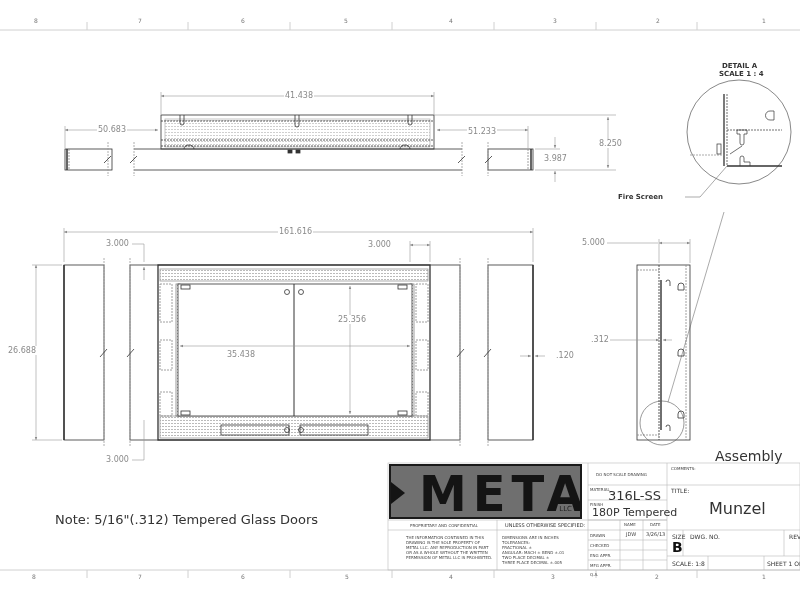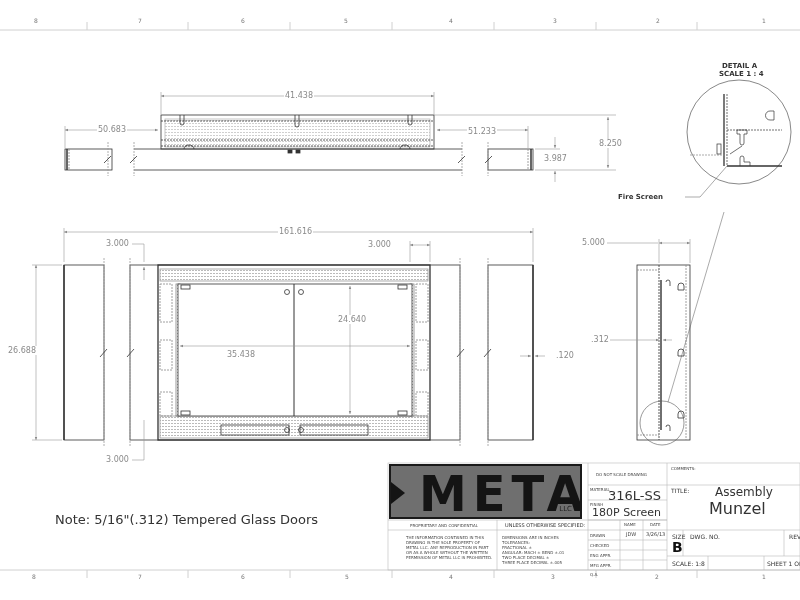--- a/index.html
+++ b/index.html
@@ -262,21 +262,21 @@
   <span class="dim" style="left:467px;top:127px">51.233</span>
   <span class="dim" style="left:543px;top:154px">3.987</span>
   <span class="dim" style="left:598px;top:139px">8.250</span>
 
   <span class="dim" style="left:278px;top:227px">161.616</span>
   <span class="dim" style="left:105px;top:239px">3.000</span>
   <span class="dim" style="left:367px;top:240px">3.000</span>
   <span class="dim" style="left:7px;top:346px">26.688</span>
   <span class="dim" style="left:105px;top:455px">3.000</span>
   <span class="dim" style="left:226px;top:350px">35.438</span>
-  <span class="dim" style="left:337px;top:315px">24.640</span>
+  <span class="dim" style="left:337px;top:315px">25.356</span>
   <span class="dim" style="left:555px;top:351px">.120</span>
 
   <span class="dim" style="left:581px;top:238px">5.000</span>
   <span class="dim" style="left:590px;top:335px">.312</span>
 
   <span class="lbl" style="left:722px;top:62px;font-size:7px">DETAIL A</span>
   <span class="lbl" style="left:719px;top:70px;font-size:7px">SCALE 1 : 4</span>
   <span class="lbl" style="left:618px;top:193px;font-size:7px">Fire Screen</span>
 
   <div class="note">Note:  5/16"(.312) Tempered Glass Doors</div>
@@ -296,34 +296,34 @@
     <div>FRACTIONAL ±</div>
     <div>ANGULAR: MACH ±    BEND ±.01</div>
     <div>TWO PLACE DECIMAL    ±</div>
     <div>THREE PLACE DECIMAL  ±.005</div>
   </div>
 
   <span class="tb tiny" style="left:596px;top:472px">DO NOT SCALE DRAWING</span>
   <span class="tb tiny" style="left:590px;top:487px">MATERIAL</span>
   <span class="tb" style="left:608px;top:488px;font-size:13px">316L-SS</span>
   <span class="tb tiny" style="left:590px;top:502px">FINISH</span>
-  <span class="tb" style="left:592px;top:506px;font-size:11px">180P Screen</span>
+  <span class="tb" style="left:592px;top:506px;font-size:11px">180P Tempered</span>
   <span class="tb tiny" style="left:624px;top:522px">NAME</span>
   <span class="tb tiny" style="left:650px;top:522px">DATE</span>
 
   <span class="tb tiny" style="left:590px;top:533px">DRAWN</span>
   <span class="tb tiny" style="left:626px;top:532px;font-size:5px">JDW</span>
   <span class="tb tiny" style="left:646px;top:532px;font-size:5px">3/26/13</span>
   <span class="tb tiny" style="left:590px;top:543px">CHECKED</span>
   <span class="tb tiny" style="left:590px;top:553px">ENG APPR.</span>
   <span class="tb tiny" style="left:590px;top:563px">MFG APPR.</span>
   <span class="tb tiny" style="left:590px;top:572px">Q.A.</span>
 
   <span class="tb tiny" style="left:671px;top:466px">COMMENTS:</span>
-  <span class="tb" style="left:715px;top:485px;font-size:12px">Assembly</span>
+  <span class="tb" style="left:715px;top:448px;font-size:14px">Assembly</span>
   <span class="tb" style="left:671px;top:487px;font-size:6px">TITLE:</span>
   <span class="tb" style="left:709px;top:499px;font-size:16px">Munzel</span>
   <span class="tb" style="left:672px;top:533px;font-size:6px">SIZE</span>
   <span class="tb" style="left:672px;top:539px;font-size:14px;font-weight:bold;color:#111">B</span>
   <span class="tb" style="left:690px;top:533px;font-size:6px">DWG.  NO.</span>
   <span class="tb" style="left:789px;top:533px;font-size:6px">REV</span>
   <span class="tb" style="left:672px;top:560px;font-size:6px">SCALE: 1:8</span>
   <span class="tb" style="left:767px;top:560px;font-size:6px">SHEET 1 OF 1</span>
 </div>
 

